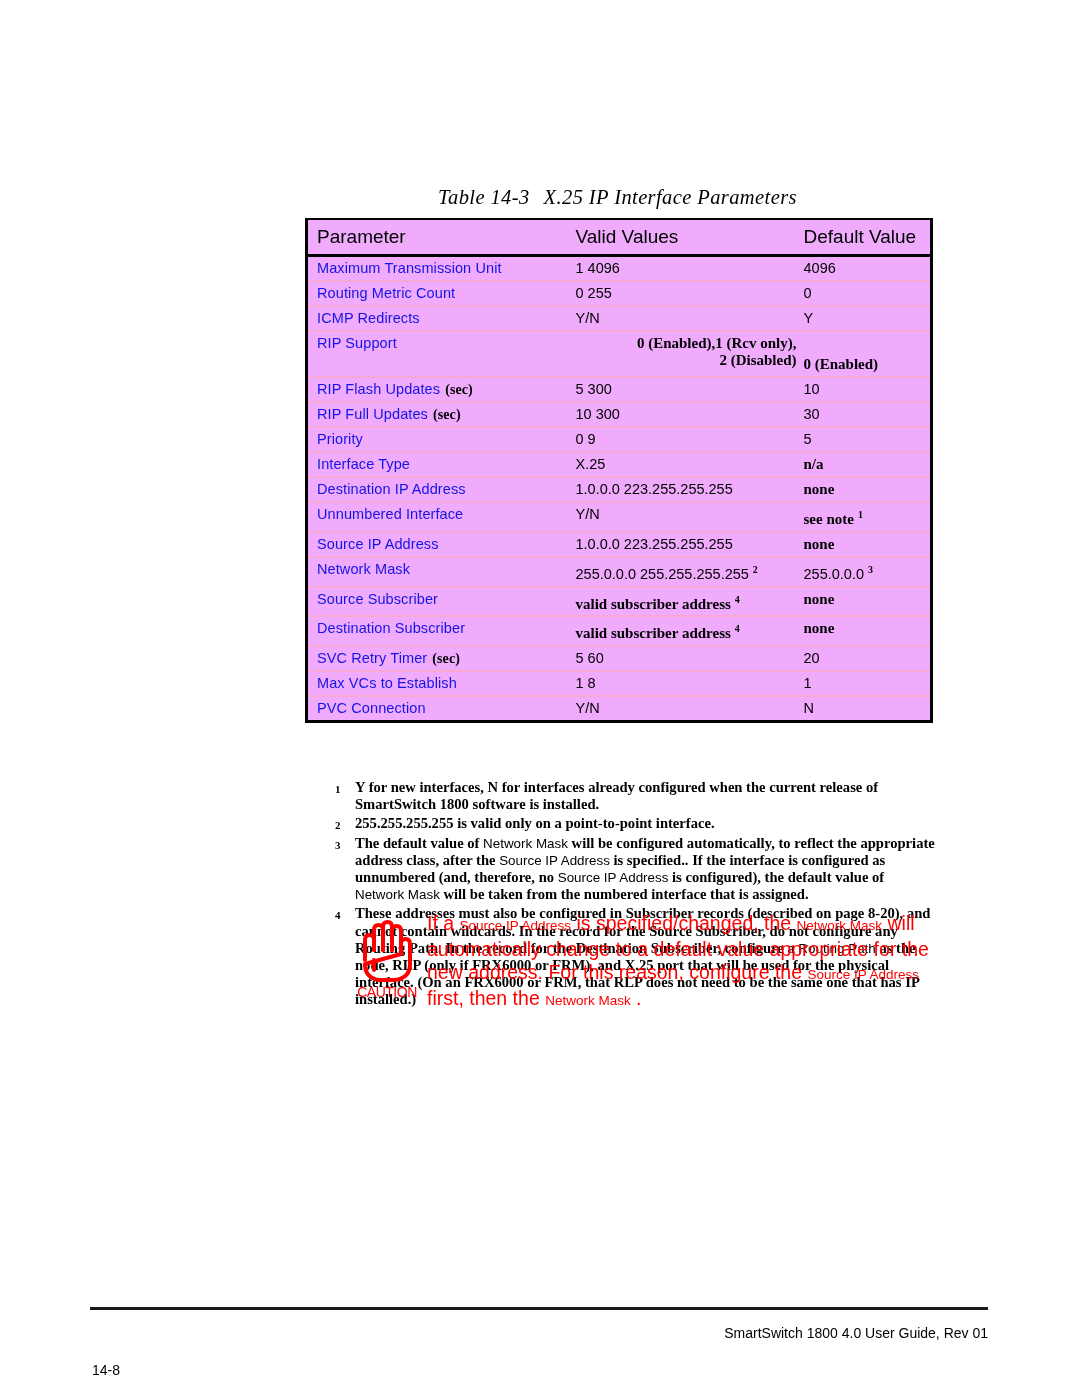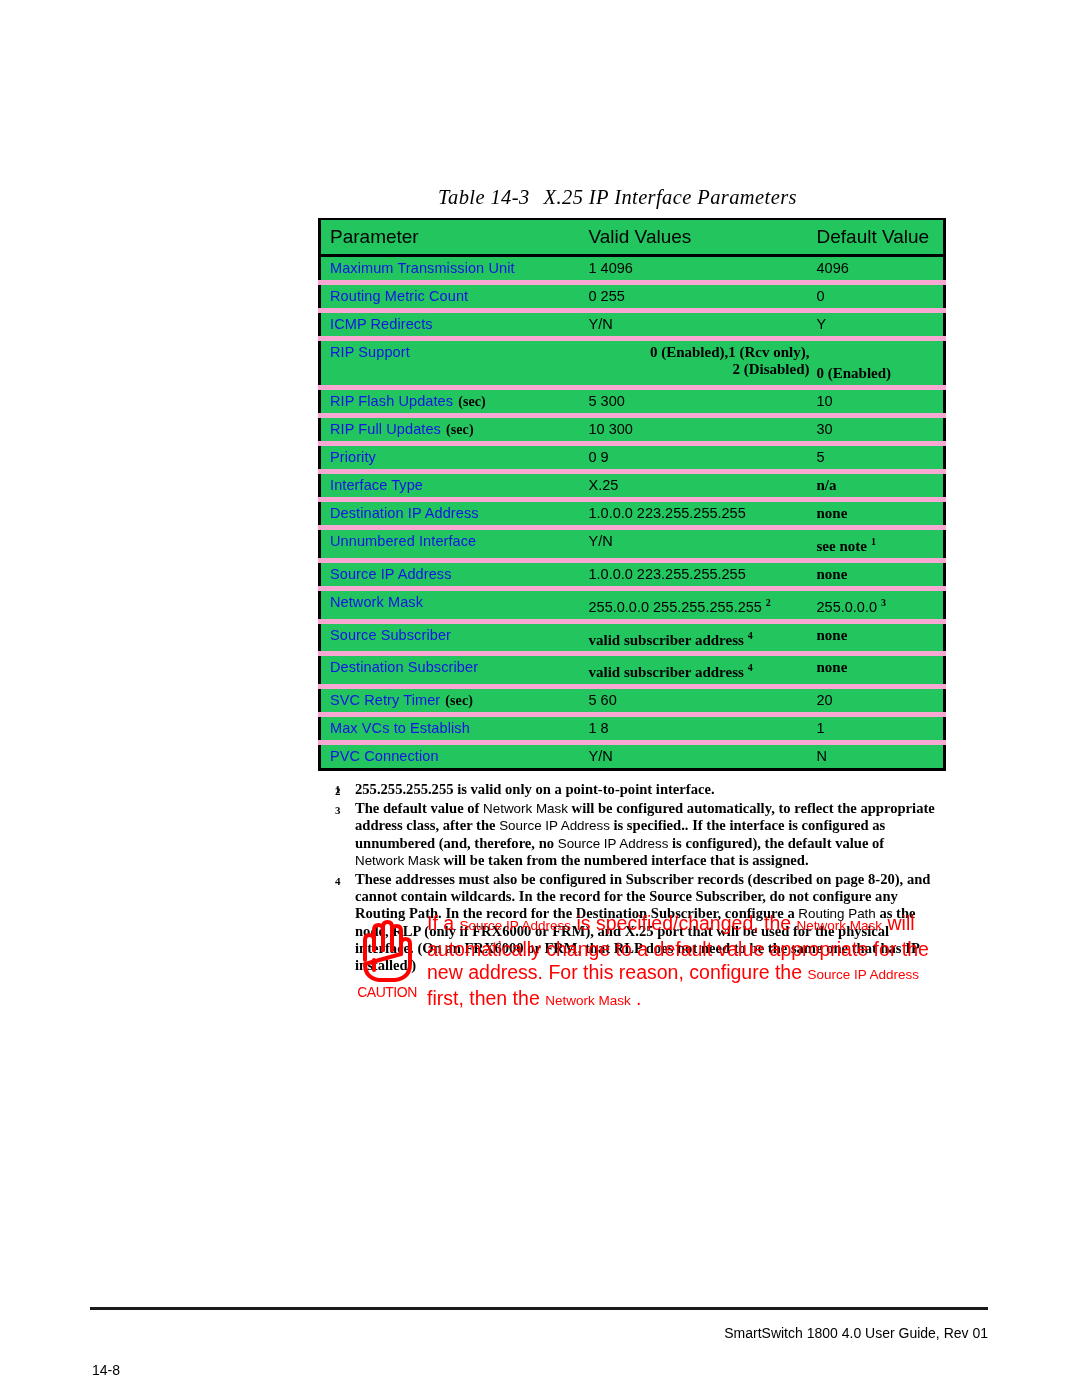--- a/index.html
+++ b/index.html
@@ -37,30 +37,30 @@
     font-size: 20.5px;
     letter-spacing: 0.4px;
     color: #000;
     white-space: nowrap;
   }
   .table-caption .cap-num { margin-right: 14px; }
 
   
   .param-table {
     position: absolute;
-    left: 318px;
+    left: 305px;
     top: 190px;
     width: 625px;
     border-collapse: collapse;
     table-layout: fixed;
     border-left: 3px solid #000;
     border-right: 3px solid #000;
     border-top: 2px solid #000;
     border-bottom: 3px solid #000;
-    background: #22c55e;
+    background: #f0abfc;
   }
   .param-table col.c1 { width: 262px; }
   .param-table col.c2 { width: 228px; }
   .param-table col.c3 { width: 135px; }
 
   .param-table th,
   .param-table td {
     padding: 3px 0 3px 7px;
     vertical-align: top;
     font-size: 14.5px;
@@ -74,21 +74,21 @@
     font-size: 19px;
     line-height: 22px;
     text-align: left;
     color: #000;
     padding-top: 6px;
     padding-bottom: 6px;
     border-bottom: 3px solid #000;
   }
   .param-table thead th.h1 { padding-left: 9px; }
 
-  .param-table tbody tr { border-top: 5px solid #f9a8d4; }
+  .param-table tbody tr { border-top: 2px solid #f9a8d4; }
   .param-table tbody tr:first-child { border-top: none; }
 
   .cell-param {
     font-family: "Liberation Sans", sans-serif;
     color: #1414e6;
     font-size: 14.5px;
     letter-spacing: 0.1px;
     padding-left: 9px !important;
   }
   .cell-param .unit {
@@ -330,21 +330,21 @@
         </tr>
         <tr>
           <td class="cell-param">PVC Connection</td>
           <td class="cell-valid"><span>Y/N</span></td>
           <td class="cell-default"><span>N</span></td>
         </tr>
       </tbody>
   </table>
 
   <div class="notes" id="notes-container">
-      <div class="note-item"><span class="note-num">1</span></div>
+      <div class="note-item"><span class="note-num">1</span><span>Y for new interfaces, N for interfaces already configured when the current release of SmartSwitch 1800 software is installed.</span></div>
       <div class="note-item"><span class="note-num">2</span><span>255.255.255.255 is valid only on a point-to-point interface.</span></div>
       <div class="note-item"><span class="note-num">3</span><span>The default value of </span><span class="fld">Network Mask</span><span> will be configured automatically, to reflect the appropriate address class, after the </span><span class="fld">Source IP Address</span><span> is specified.. If the interface is configured as unnumbered (and, therefore, no </span><span class="fld">Source IP Address</span><span> is configured), the default value of </span><span class="fld">Network Mask</span><span> will be taken from the numbered interface that is assigned.</span></div>
       <div class="note-item"><span class="note-num">4</span><span>These addresses must also be configured in Subscriber records (described on page 8-20), and cannot contain wildcards. In the record for the Source Subscriber, do not configure any Routing Path. In the record for the Destination Subscriber, configure a </span><span class="fld">Routing Path</span><span> as the node, RLP (only if FRX6000 or FRM), and X.25 port that will be used for the physical interface. (On an FRX6000 or FRM, that RLP does not need to be the same one that has IP installed.)</span></div>
     </div>
 
   <div class="caution">
     <div class="caution-icon">
       <svg width="84" height="72" viewBox="0 0 84 72" aria-hidden="true">
         <g fill="none" stroke="#ff0000" stroke-width="4" stroke-linejoin="round" stroke-linecap="round">
           <path d="M20 46 L20 26 Q20 21 24.5 21 Q29 21 29 26 L29 36"></path>

